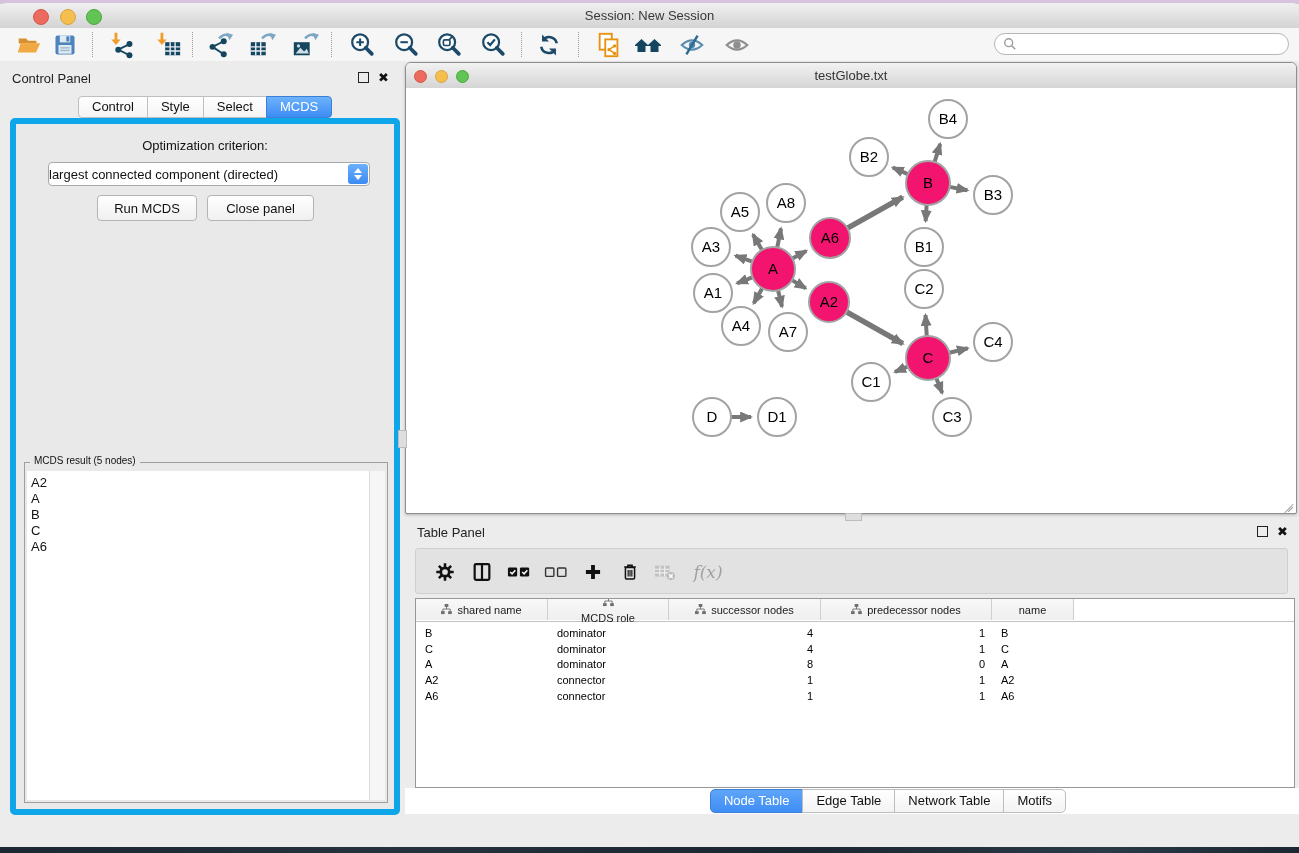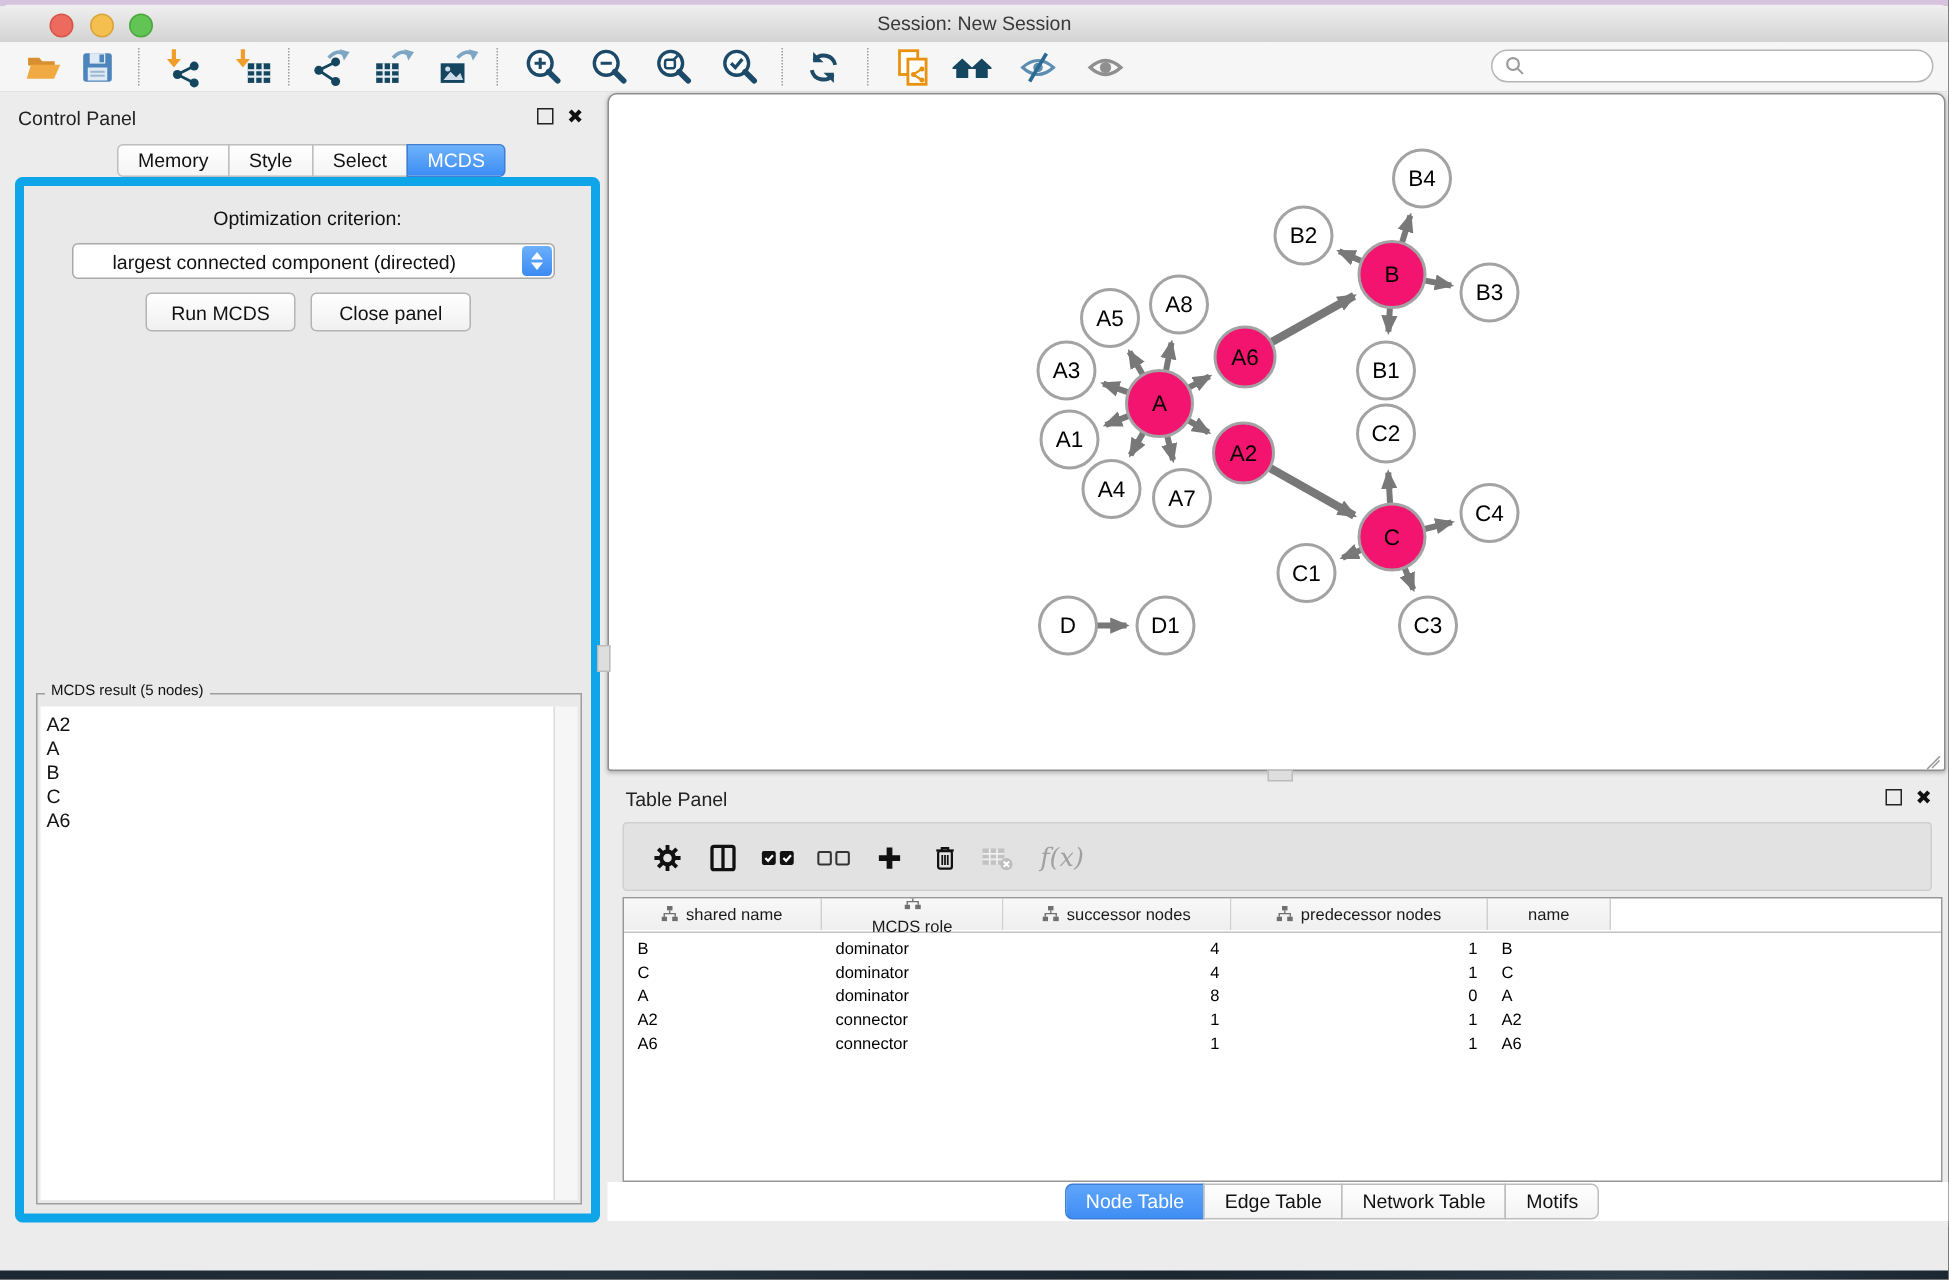--- a/index.html
+++ b/index.html
@@ -41,21 +41,21 @@
   .cp-tab{font-size:13px;color:#111;background:linear-gradient(#ffffff,#f4f4f4);
     border:1px solid #bfbfbf;margin-left:-1px;padding:2px 13px 3px;position:relative;}
   .cp-tab:first-child{border-radius:4px 0 0 4px;margin-left:0;}
   .cp-tab:last-child{border-radius:0 4px 4px 0;}
   .cp-tab.active{background:linear-gradient(#6db2fb,#3d8cf5);color:#fff;border-color:#3c7fd6;z-index:2;}
   .cp-content{position:absolute;left:10px;top:57px;width:378px;height:685px;
     background:#e9e9e9;border:6px solid #0ea5e9;border-radius:5px;}
   .opt-label{position:absolute;top:14px;width:100%;text-align:center;font-size:13px;color:#111;}
   .select-box{position:absolute;left:32px;top:38px;width:322px;height:24px;background:#fff;
     border:1px solid #a9a9a9;border-radius:4px;font-size:13px;color:#111;
-    display:flex;align-items:center;padding-left:26px;box-sizing:border-box;}
+    display:flex;align-items:center;padding-left:0;box-sizing:border-box;}
   .select-arrows{position:absolute;right:1px;top:1px;width:20px;height:20px;border-radius:3px;
     background:linear-gradient(#6cb0fb,#3c8bf3);display:flex;flex-direction:column;
     align-items:center;justify-content:center;gap:2px;}
   .select-arrows i{width:0;height:0;border-left:4px solid transparent;border-right:4px solid transparent;}
   .select-arrows .up{border-bottom:5px solid #fff;}
   .select-arrows .dn{border-top:5px solid #fff;}
   .cp-btn{position:absolute;top:71px;height:24px;background:linear-gradient(#ffffff,#f0f0f0);
     border:1px solid #b4b4b4;border-radius:4px;font-size:13px;color:#111;
     display:flex;align-items:center;justify-content:center;}
   .run-btn{left:81px;width:98px;}
@@ -276,21 +276,21 @@
 
   <div class="content-bg"></div>
 
   <div class="control-panel">
     <div class="panel-title">Control Panel</div>
     <div class="winbtns">
       <span class="float-btn"></span>
       <span class="close-btn">✖</span>
     </div>
     <div class="cp-tabs">
-      <div class="cp-tab">Memory</div>
+      <div class="cp-tab">Control</div>
       <div class="cp-tab">Style</div>
       <div class="cp-tab">Select</div>
       <div class="cp-tab active">MCDS</div>
     </div>
     <div class="cp-content">
       <div class="opt-label">Optimization criterion:</div>
       <div class="select-box">
         <span>largest connected component (directed)</span>
         <span class="select-arrows">
             <i class="up"></i>
@@ -307,20 +307,26 @@
             <div class="result-item">B</div>
             <div class="result-item">C</div>
             <div class="result-item">A6</div>
           </div>
         <div class="result-scroll"></div>
       </div>
     </div>
   </div>
 
   <div class="net-win">
+    <div class="net-titlebar">
+      <span class="ntl red"></span>
+      <span class="ntl yellow"></span>
+      <span class="ntl green"></span>
+      <div class="net-title">testGlobe.txt</div>
+    </div>
     <div class="net-canvas">
       <svg id="graph-svg" width="890" height="424" viewBox="0 0 890 424">
         <defs>
           <marker id="arrowhead" viewBox="0 0 12 10" refX="10" refY="5" markerWidth="13" markerHeight="11" markerUnits="userSpaceOnUse" orient="auto">
               <path d="M0,0 L12,5 L0,10 z" fill="#787878"></path>
             </marker>
         </defs>
         <g id="edges">
             <line x1="357.5" y1="164.6" x2="347.0" y2="146.5" stroke="#787878" stroke-width="4" marker-end="url(#arrowhead)"></line>
             <line x1="370.7" y1="162.4" x2="375.0" y2="140.5" stroke="#787878" stroke-width="4" marker-end="url(#arrowhead)"></line>

